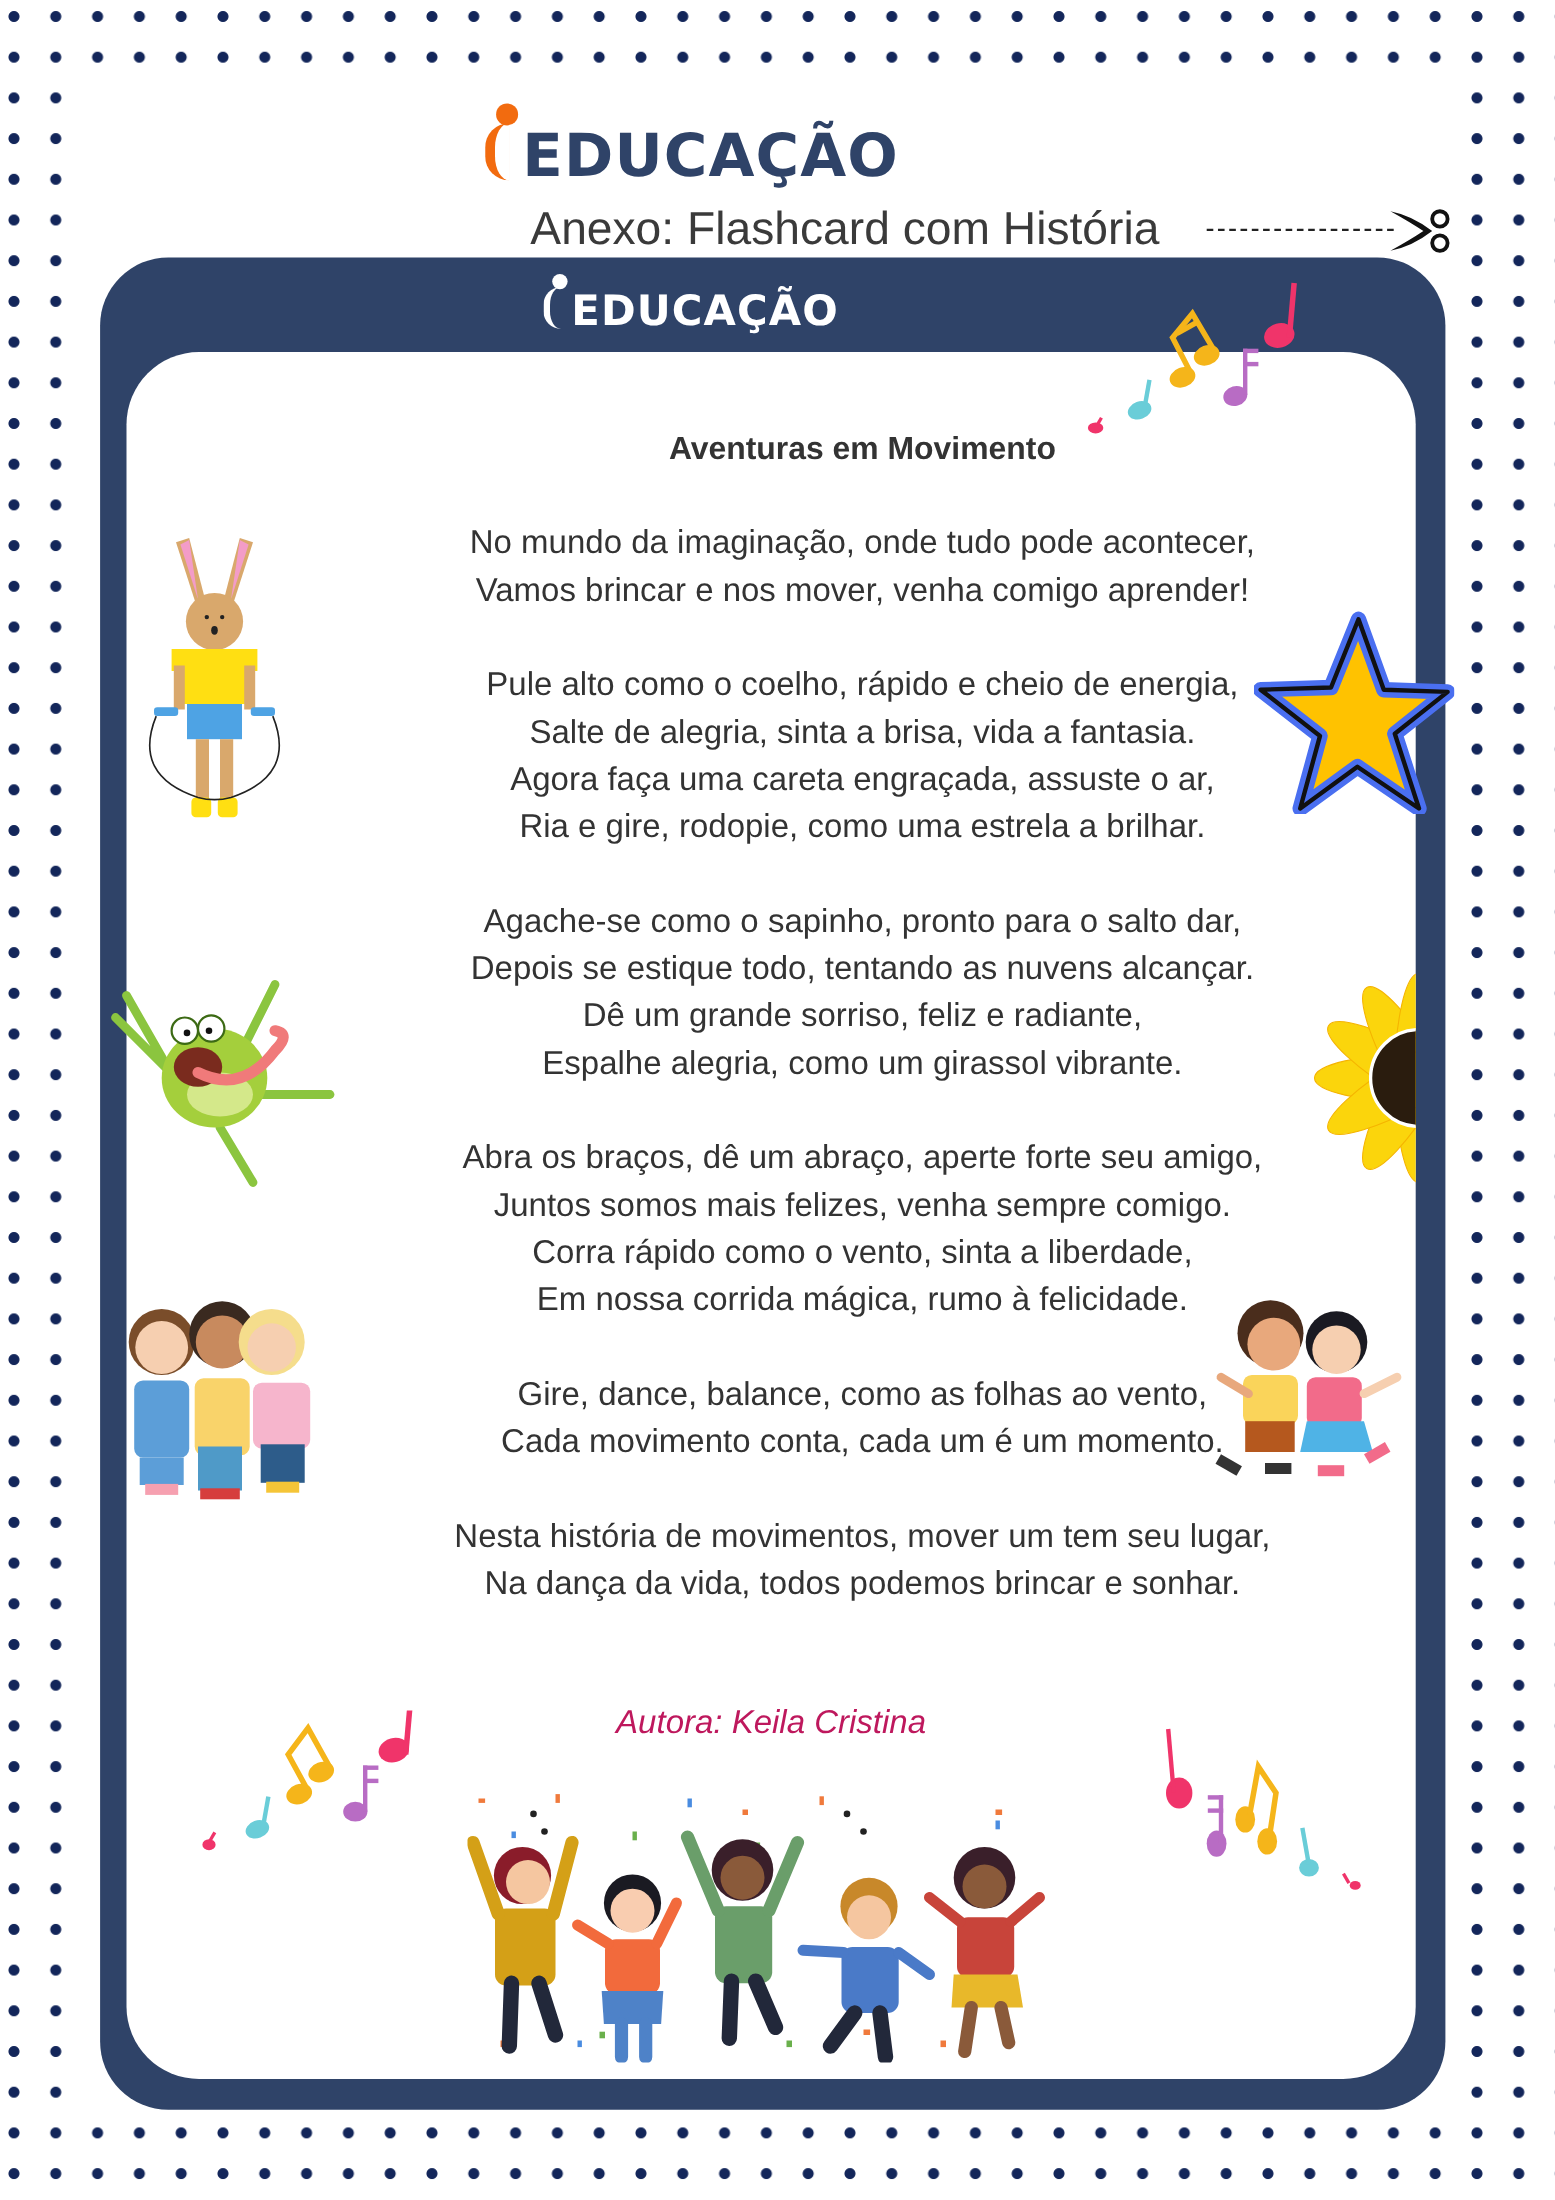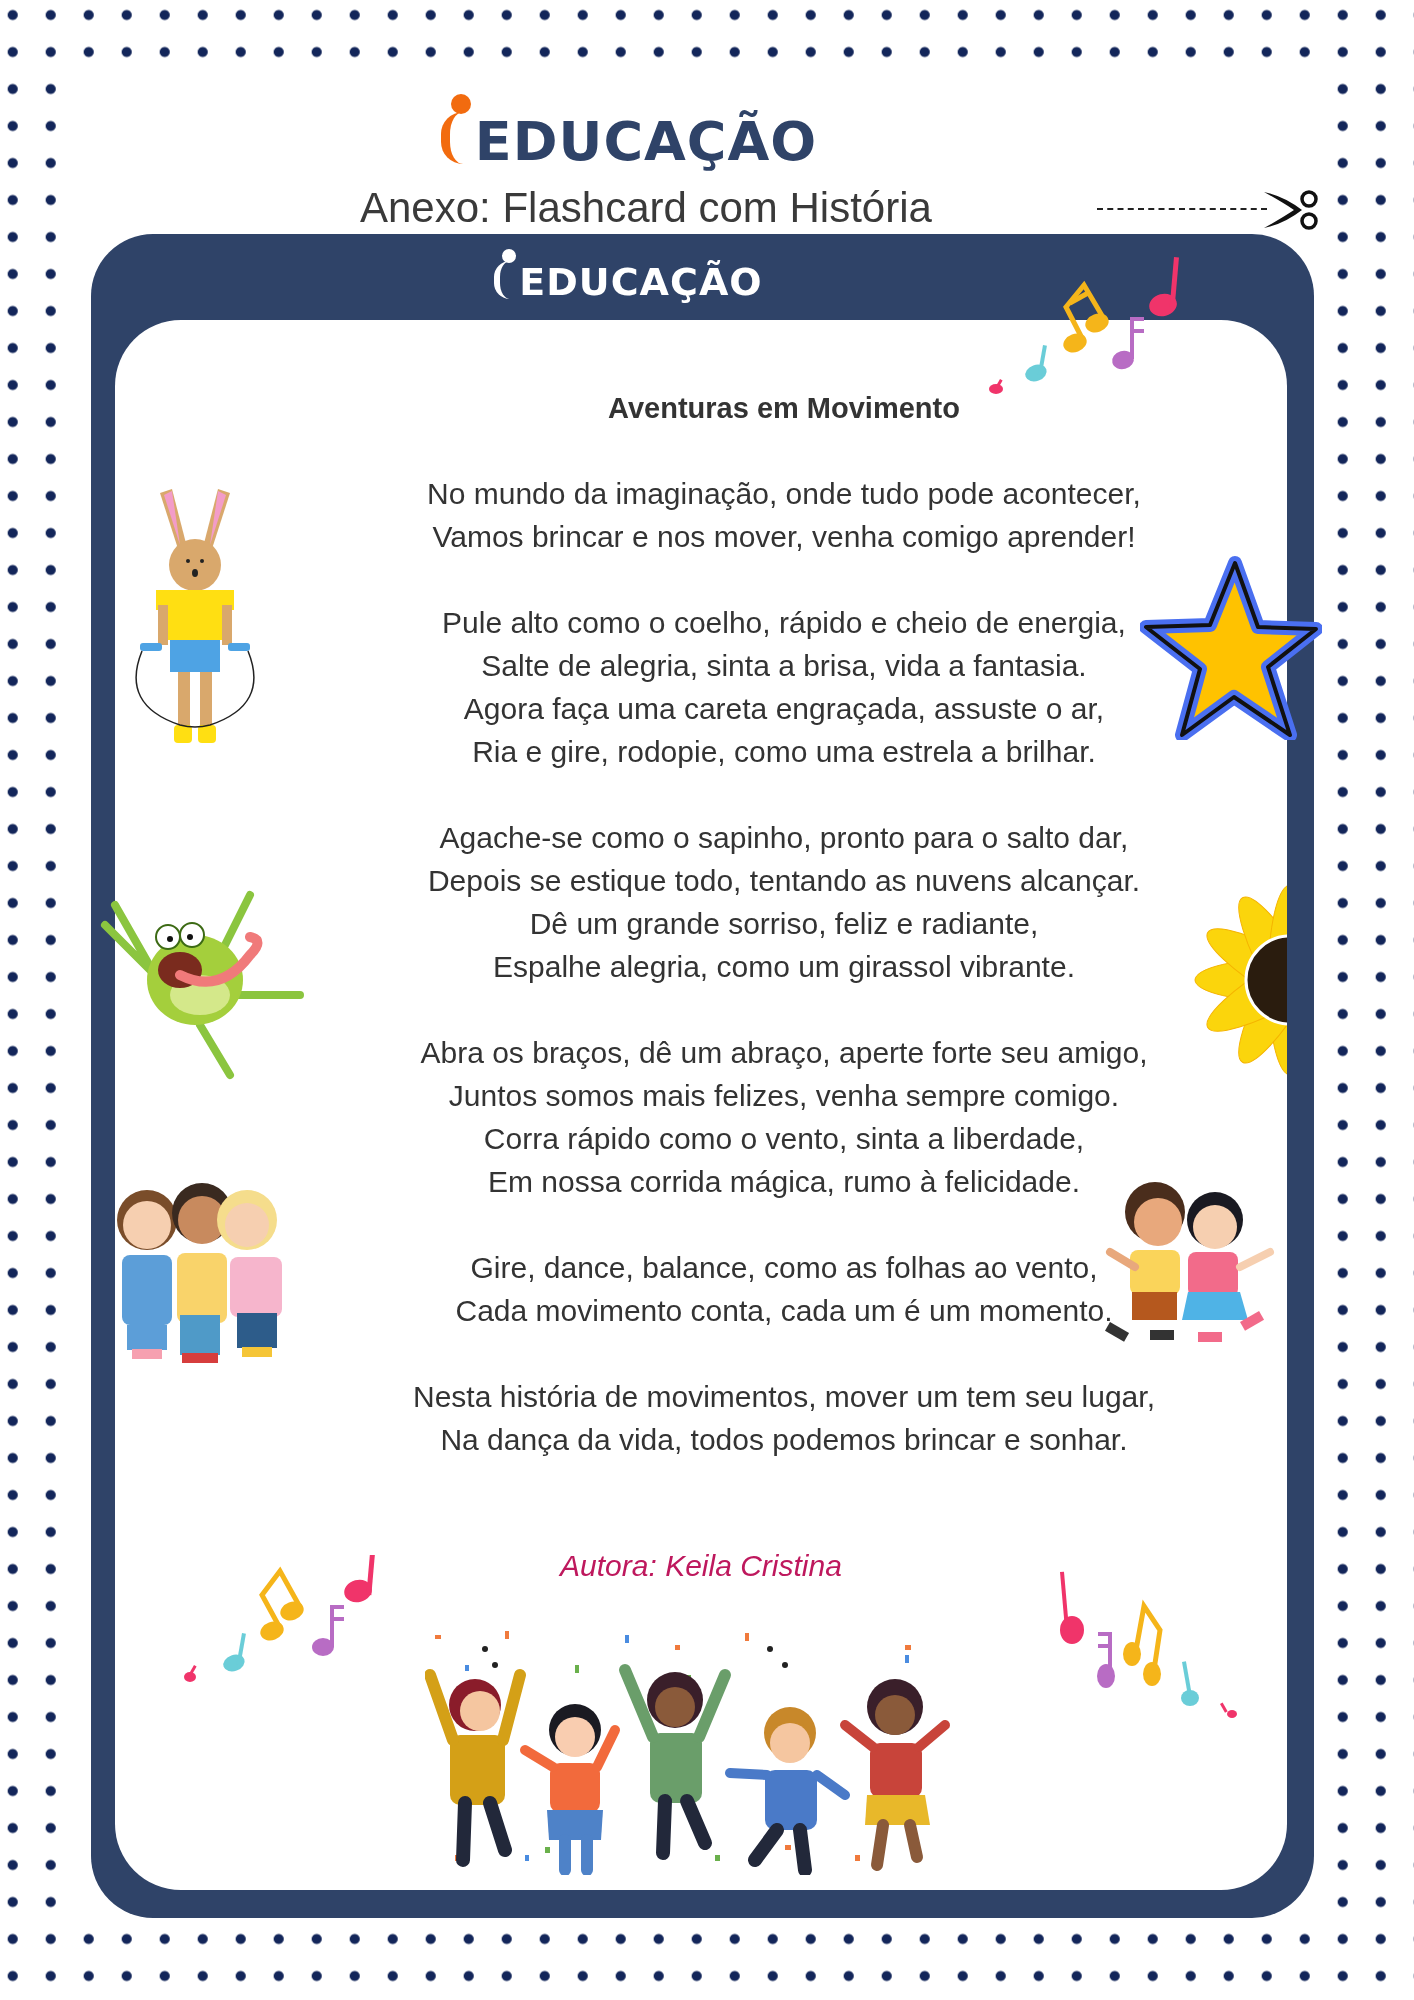--- a/index.html
+++ b/index.html
@@ -23,21 +23,21 @@
     font-family: "DejaVu Sans", sans-serif; font-weight: bold;
     letter-spacing: 1px; white-space: nowrap;
   }
   .logo .i-mark { display: inline-block; position: relative; vertical-align: baseline; }
   .logo-top { top: 98px; font-size: 54px; color: #2f4368; line-height: 70px; }
   .logo-top .i-mark { width: 30px; height: 62px; margin-right: 6px; }
   .logo-top .i-dot { position: absolute; left: 12px; top: -4px; width: 20px; height: 20px; border-radius: 50%; background: #f26b0f; }
   .logo-top .i-stem { position: absolute; left: 2px; top: 14px; width: 22px; height: 52px;
      border-left: 9px solid #f26b0f; border-radius: 30px 0 0 30px; box-sizing: border-box; }
   .subtitle {
-    position: absolute; left: 360px; width: 694px; top: 180px; text-align: left;
+    position: absolute; left: 360px; width: 694px; top: 180px; text-align: right;
     font-family: "Liberation Sans", sans-serif; font-size: 42px; color: #3a3a3a;
     line-height: 56px; white-space: nowrap;
   }
   .cutline { position: absolute; left: 1097px; top: 188px; width: 240px; height: 40px; }
   .cutline .dash { position: absolute; left: 0; top: 20px; width: 170px; border-top: 2px dashed #222; }
   .cutline svg { position: absolute; left: 165px; top: 0; }
   .card {
     position: absolute; left: 91px; top: 234px; width: 1223px; height: 1684px;
     background: #2f4368; border-radius: 62px;
   }

